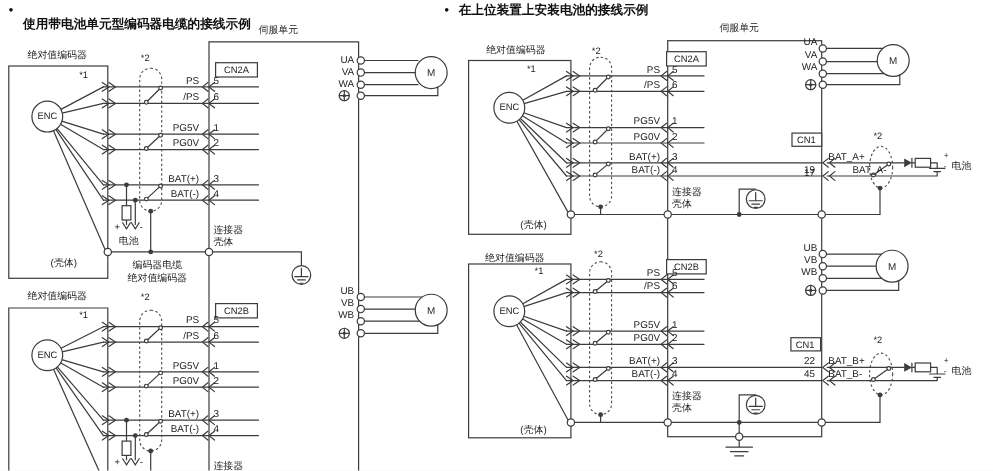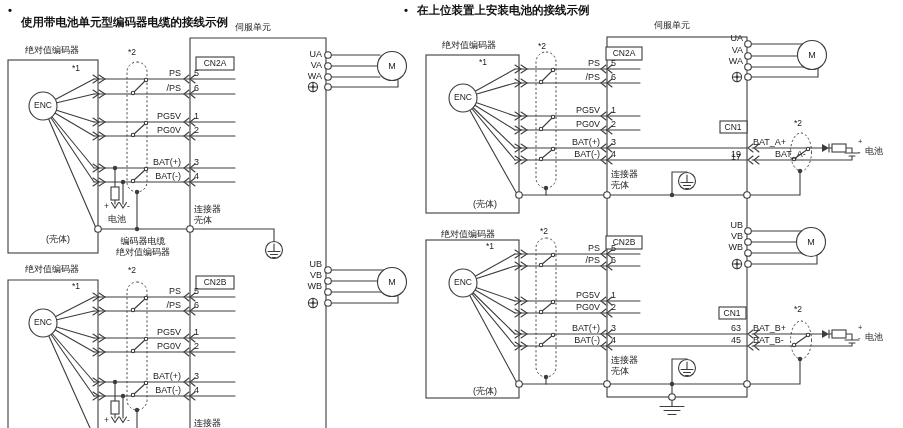--- a/index.html
+++ b/index.html
@@ -383,21 +383,21 @@
   <span class="lb" style="left:611px;top:255px">6</span>
   <span class="lb" style="left:611px;top:290px">1</span>
   <span class="lb" style="left:611px;top:302px">2</span>
   <span class="lb" style="left:611px;top:323px">3</span>
   <span class="lb" style="left:611px;top:335px">4</span>
 
   <span class="lb" style="left:473px;top:386px">(壳体)</span>
   <span class="lb" style="left:611px;top:355px">连接器</span>
   <span class="lb" style="left:611px;top:366px">壳体</span>
   <span class="lb ct f8" style="left:732px;top:309px">CN1</span>
-  <span class="lb rt" style="left:741px;top:323px">63</span>
+  <span class="lb rt" style="left:741px;top:323px">22</span>
   <span class="lb" style="left:753px;top:323px">BAT_B+</span>
   <span class="lb rt" style="left:741px;top:335px">45</span>
   <span class="lb" style="left:753px;top:335px">BAT_B-</span>
   <span class="lb f8" style="left:794px;top:305px">*2</span>
   <span class="lb f7" style="left:858px;top:324px">+</span>
   <span class="lb f7" style="left:858px;top:334px">-</span>
   <span class="lb" style="left:865px;top:332px">电池</span>
   <span class="lb rt" style="left:743px;top:220px">UB</span>
   <span class="lb rt" style="left:743px;top:231px">VB</span>
   <span class="lb rt" style="left:743px;top:242px">WB</span>

